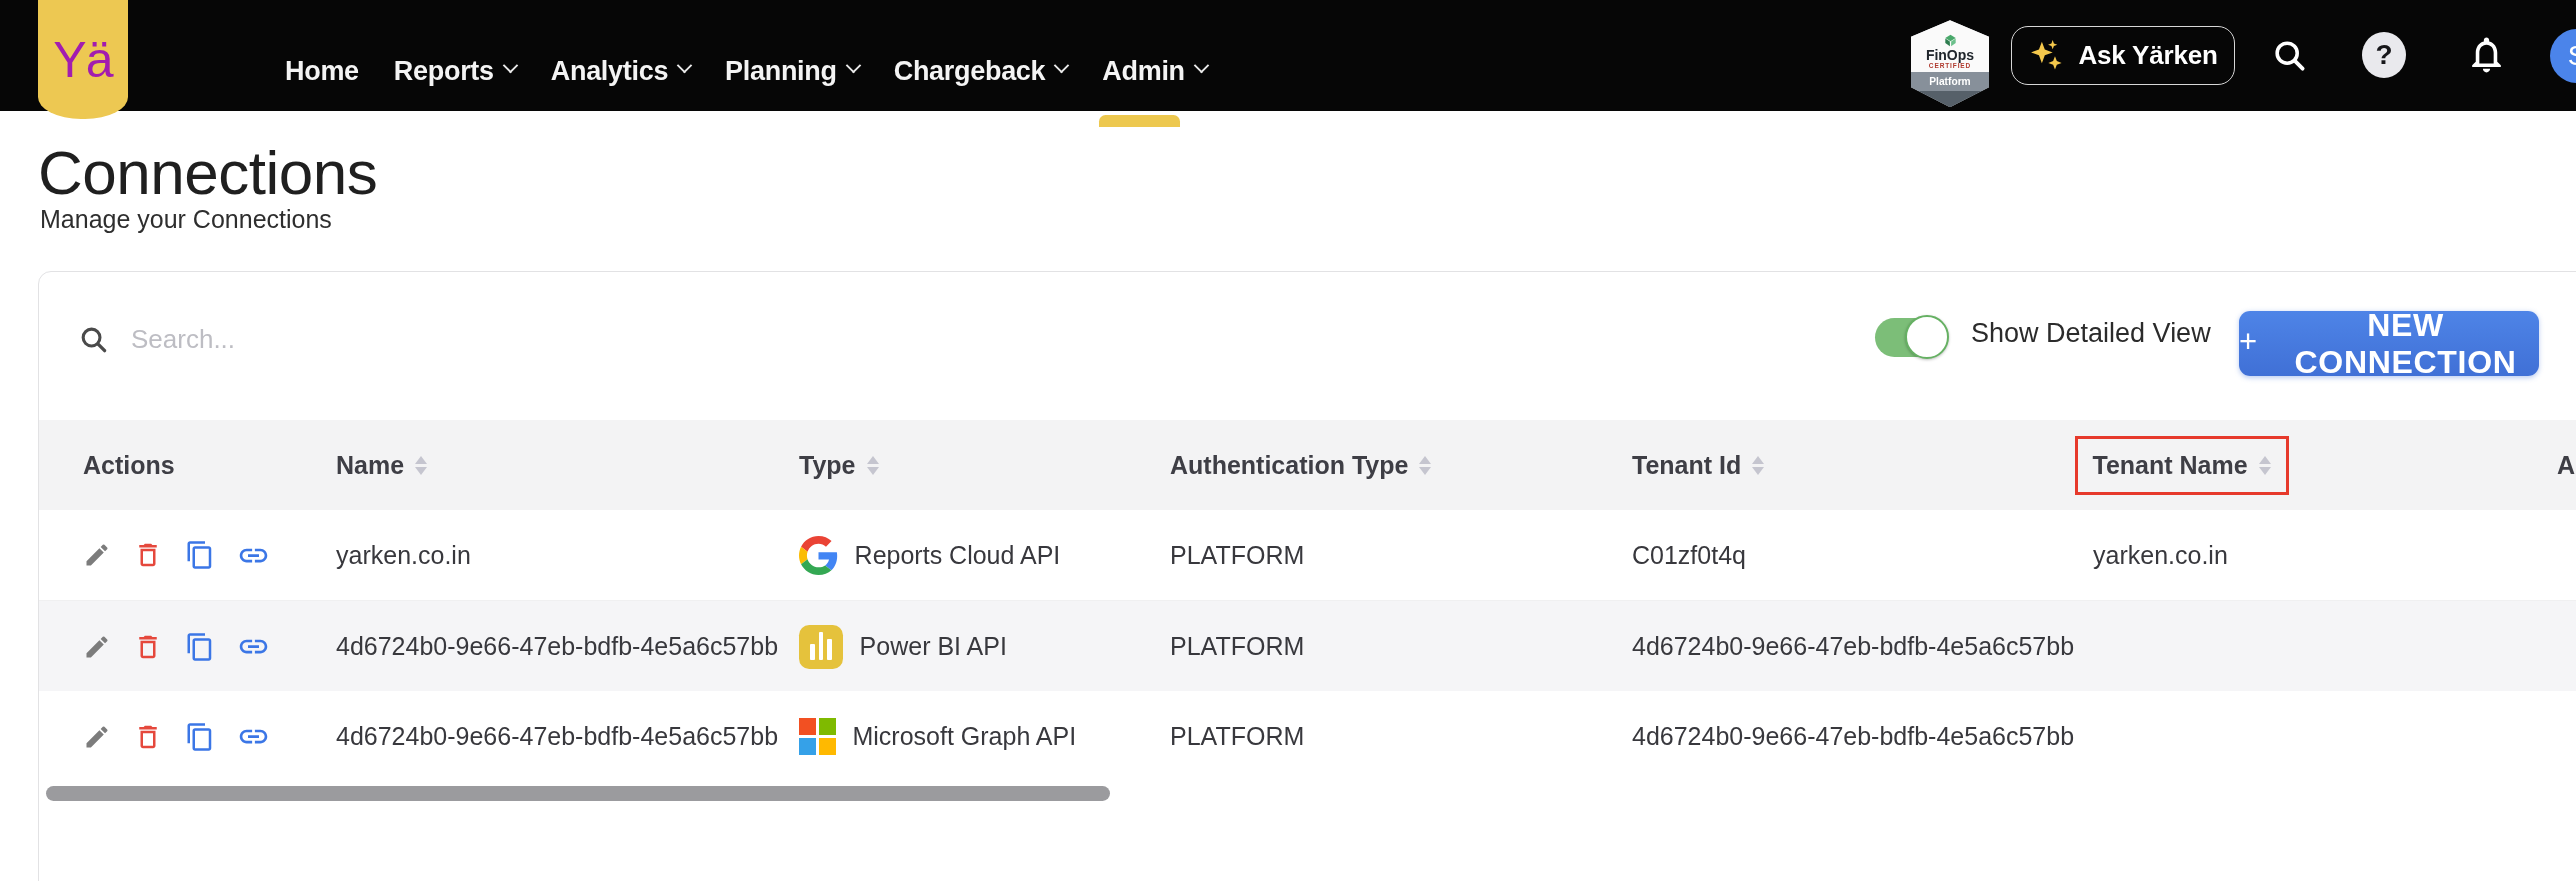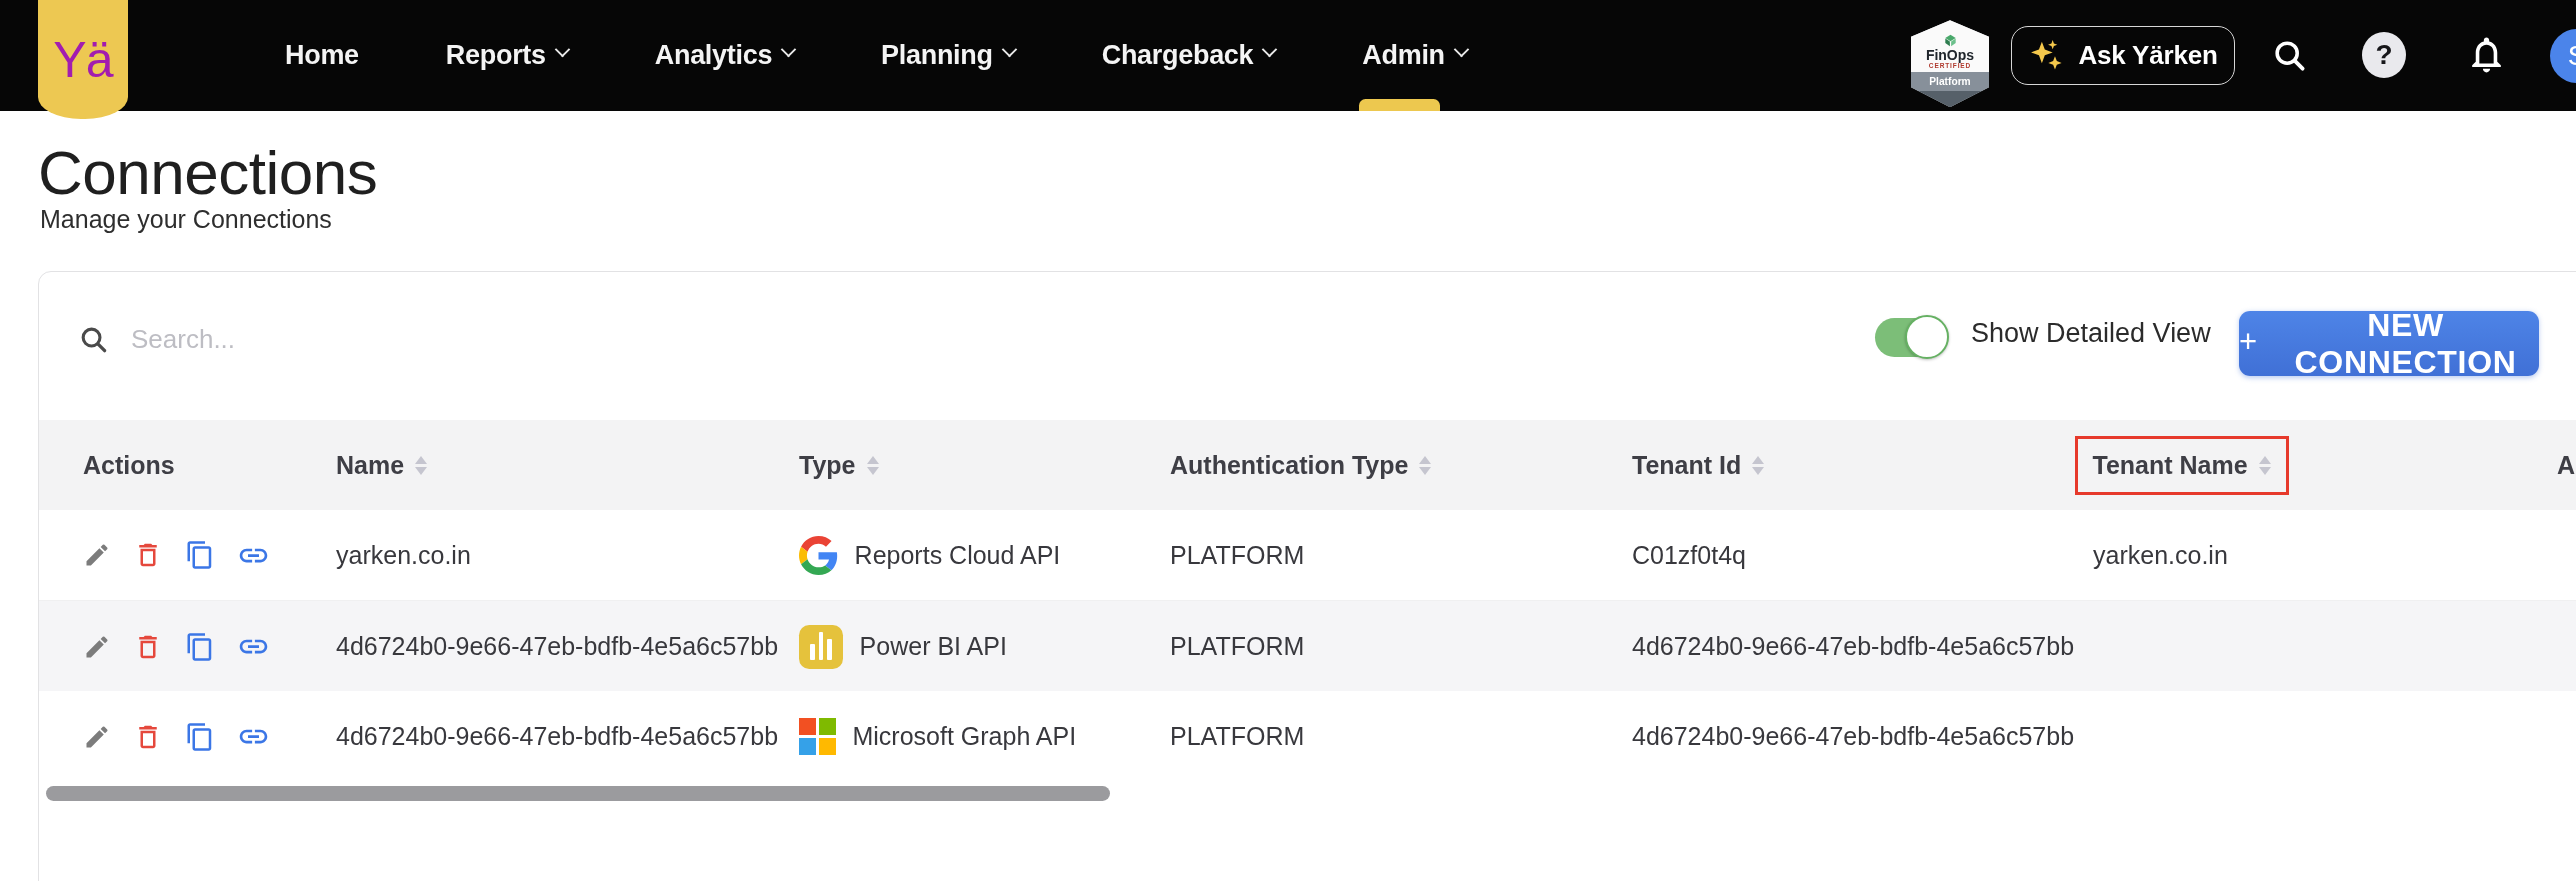--- a/index.html
+++ b/index.html
@@ -5,21 +5,21 @@
   * { margin:0; padding:0; box-sizing:border-box; }
   html,body { background:#fff; }
   body { font-family:"Liberation Sans","DejaVu Sans",sans-serif; }
   .screen { position:relative; width:2576px; height:881px; background:#fff; overflow:hidden; }
 
   
   .topbar { position:absolute; left:0; top:0; width:2576px; height:111px; background:#060606; }
   .logo { position:absolute; left:38px; top:0; width:90px; height:119px; background:#edc852;
           border-radius:0 0 43px 43px / 0 0 22px 22px; display:flex; align-items:center; justify-content:center; }
   .logo span { font-size:50px; font-weight:500; color:#a21caf; letter-spacing:-0.9px; }
-  .nav { position:absolute; left:285px; top:0; height:111px; display:flex; align-items:center; gap:87px; }
+  .nav { position:absolute; left:285px; top:16px; height:111px; display:flex; align-items:center; gap:35px; }
   .nav-item { position:relative; height:111px; display:flex; align-items:center; gap:11px;
               color:#f4f4f4; font-size:27px; font-weight:700; letter-spacing:-0.3px; cursor:pointer; }
   .chev { width:11px; height:11px; border-right:2.8px solid #e9e9e9; border-bottom:2.8px solid #e9e9e9;
           transform:rotate(45deg) translate(-2.8px,-2.8px); margin-top:-3.7px; }
   .active-pill { position:absolute; left:-3.7px; bottom:0; width:81px; height:12px; background:#edc84f;
                  border-radius:6.5px 6.5px 0 0; }
 
   .finops-badge { position:absolute; left:1911px; top:20.3px; width:78px; height:87px;
                   clip-path:polygon(50% 0%,100% 19%,100% 77%,50% 100%,0% 77%,0% 19%);
                   background:#cfd3d8; display:flex; flex-direction:column; }

